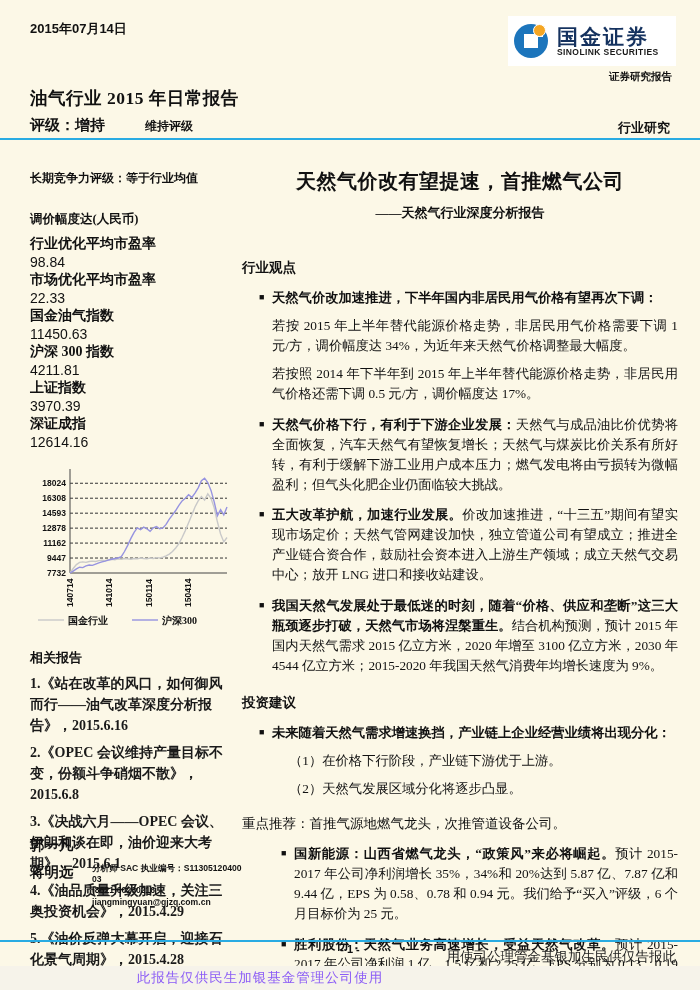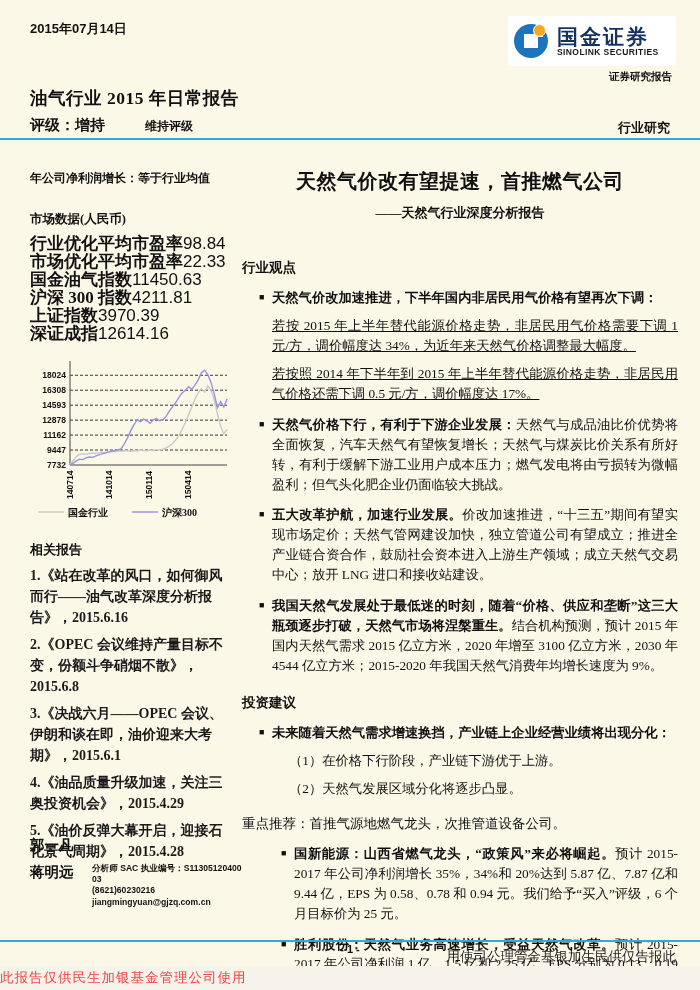--- a/index.html
+++ b/index.html
@@ -26,21 +26,21 @@
   .rating-row{position:absolute;left:30px;top:116px;white-space:nowrap;}
   .rating-main{font-size:15px;font-weight:bold;}
   .rating-note{font-size:12px;font-weight:bold;margin-left:36px;}
   .column-label{position:absolute;right:30px;top:119px;font-size:13px;font-weight:bold;}
   .hr-top{position:absolute;left:0;right:0;top:138px;height:2px;background:#29ABE2;}
 
   
   .sidebar{position:absolute;left:30px;top:170px;width:203px;}
   .lt-rating{font-size:12px;font-weight:bold;margin-bottom:24px;}
   .md-title{font-size:12.5px;font-weight:bold;margin-bottom:7px;}
-  .md-row{display:flex;justify-content:flex-start;font-size:17px;line-height:18px;}
+  .md-row{display:flex;justify-content:center;font-size:14px;line-height:18px;flex-direction:column;}
   .md-row .lbl{font-weight:bold;}
   .md-row .val{font-family:"Liberation Sans",sans-serif;}
   .chart-wrap{margin-top:14px;}
   .reports{margin-top:18px;}
   .reports-title{font-size:13px;font-weight:bold;margin-bottom:6px;}
   .report-item{font-size:14px;line-height:1.5;margin-bottom:6px;font-weight:bold;color:#1a1a1a;}
   .contacts{position:absolute;left:30px;top:836px;width:215px;}
   .contact-row{display:flex;gap:10px;margin-bottom:8px;}
   .contact-name{width:52px;flex:none;font-size:14.5px;font-weight:bold;}
   .contact-details{font-size:8.6px;line-height:1.3;font-family:"Liberation Sans",sans-serif;
@@ -51,33 +51,33 @@
   .main-title{font-size:20px;font-weight:bold;text-align:center;letter-spacing:0.5px;}
   .main-subtitle{font-size:13px;font-weight:bold;text-align:center;margin-top:9px;}
   .section-heading{font-size:13.5px;font-weight:bold;margin-top:0;}
   .sh-industry{margin-top:37px;}
   .sh-invest{margin-top:18px;}
   .bullet{display:flex;margin-top:11px;}
   .bullet .marker{flex:none;width:30px;padding-left:17px;font-size:9px;padding-top:4px;box-sizing:border-box;}
   .bullet.indent .marker{width:52px;padding-left:39px;}
   .bullet .content{flex:1;font-size:13.3px;line-height:1.5;text-align:justify;}
   .lead{font-weight:bold;}
-  .sub-para{margin:8px 0 0 0;text-decoration:underline;}
+  .sub-para{margin:8px 0 0 0;}
   .invest-sub{margin:8px 0 0 47px;font-size:13.3px;line-height:1.5;}
   .recommend-line{margin-top:16px;font-size:13.5px;font-weight:normal;}
 
   
   .hr-bottom{position:absolute;left:0;right:0;top:940px;height:2px;background:#29ABE2;}
   .page-num{position:absolute;left:0;right:0;top:943px;text-align:center;font-size:11px;
             font-weight:bold;font-family:"Liberation Sans",sans-serif;}
   .footer-left{position:absolute;left:32px;top:996px;font-size:11px;font-weight:bold;}
   .footer-right{position:absolute;right:24px;top:948px;font-size:13.5px;color:#222;}
   .watermark-band{position:absolute;left:0;right:0;bottom:0;height:24px;background:#F6F3EA;}
-  .watermark{position:absolute;left:0;right:180px;bottom:3px;font-size:13.5px;
-             color:#ef4444;letter-spacing:1px;}
+  .watermark{position:absolute;left:0;right:180px;bottom:3px;text-align:center;font-size:13.5px;
+             color:#8b5cf6;letter-spacing:1px;}
 </style>
 </head>
 <body>
 
 <div class="page">
 
   <div class="date">2015年07月14日</div>
 
   <div class="logo-box">
     <div class="logo-icon">
@@ -95,23 +95,23 @@
 
   <div class="report-series">油气行业 2015 年日常报告</div>
   <div class="rating-row">
     <span class="rating-main">评级：增持</span>
     <span class="rating-note">维持评级</span>
   </div>
   <div class="column-label">行业研究</div>
   <div class="hr-top"></div>
 
   <div class="sidebar">
-    <div class="lt-rating">年公司净利润增长：等于行业均值</div>
-
-    <div class="md-title">市场数据(人民币)</div>
+    <div class="lt-rating">长期竞争力评级：等于行业均值</div>
+
+    <div class="md-title">调价幅度达(人民币)</div>
     <div class="md-row">
       <span class="lbl">行业优化平均市盈率</span>
       <span class="val">98.84</span>
     </div>
     <div class="md-row">
       <span class="lbl">市场优化平均市盈率</span>
       <span class="val">22.33</span>
     </div>
     <div class="md-row">
       <span class="lbl">国金油气指数</span>

